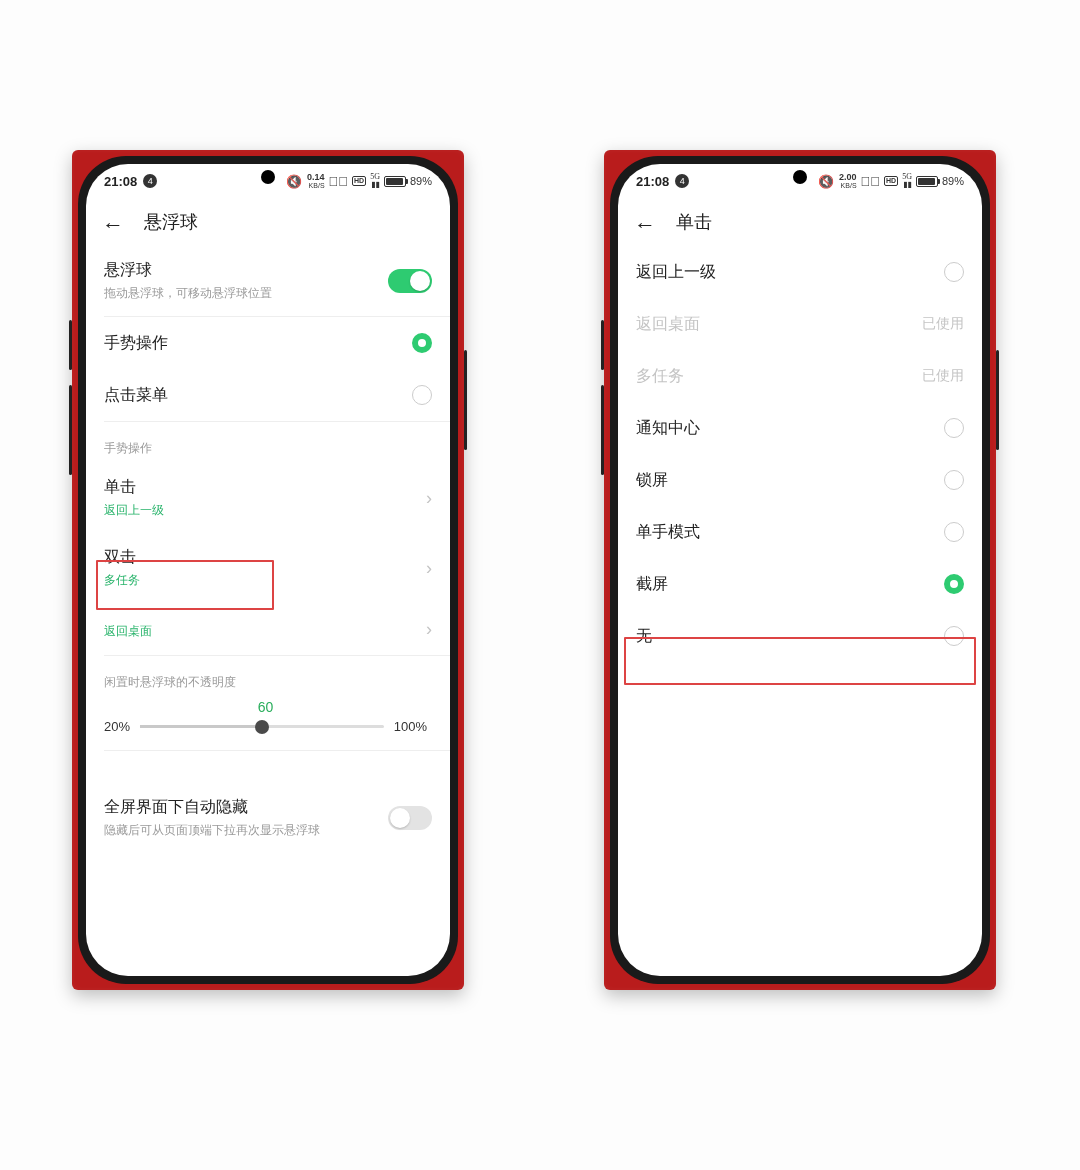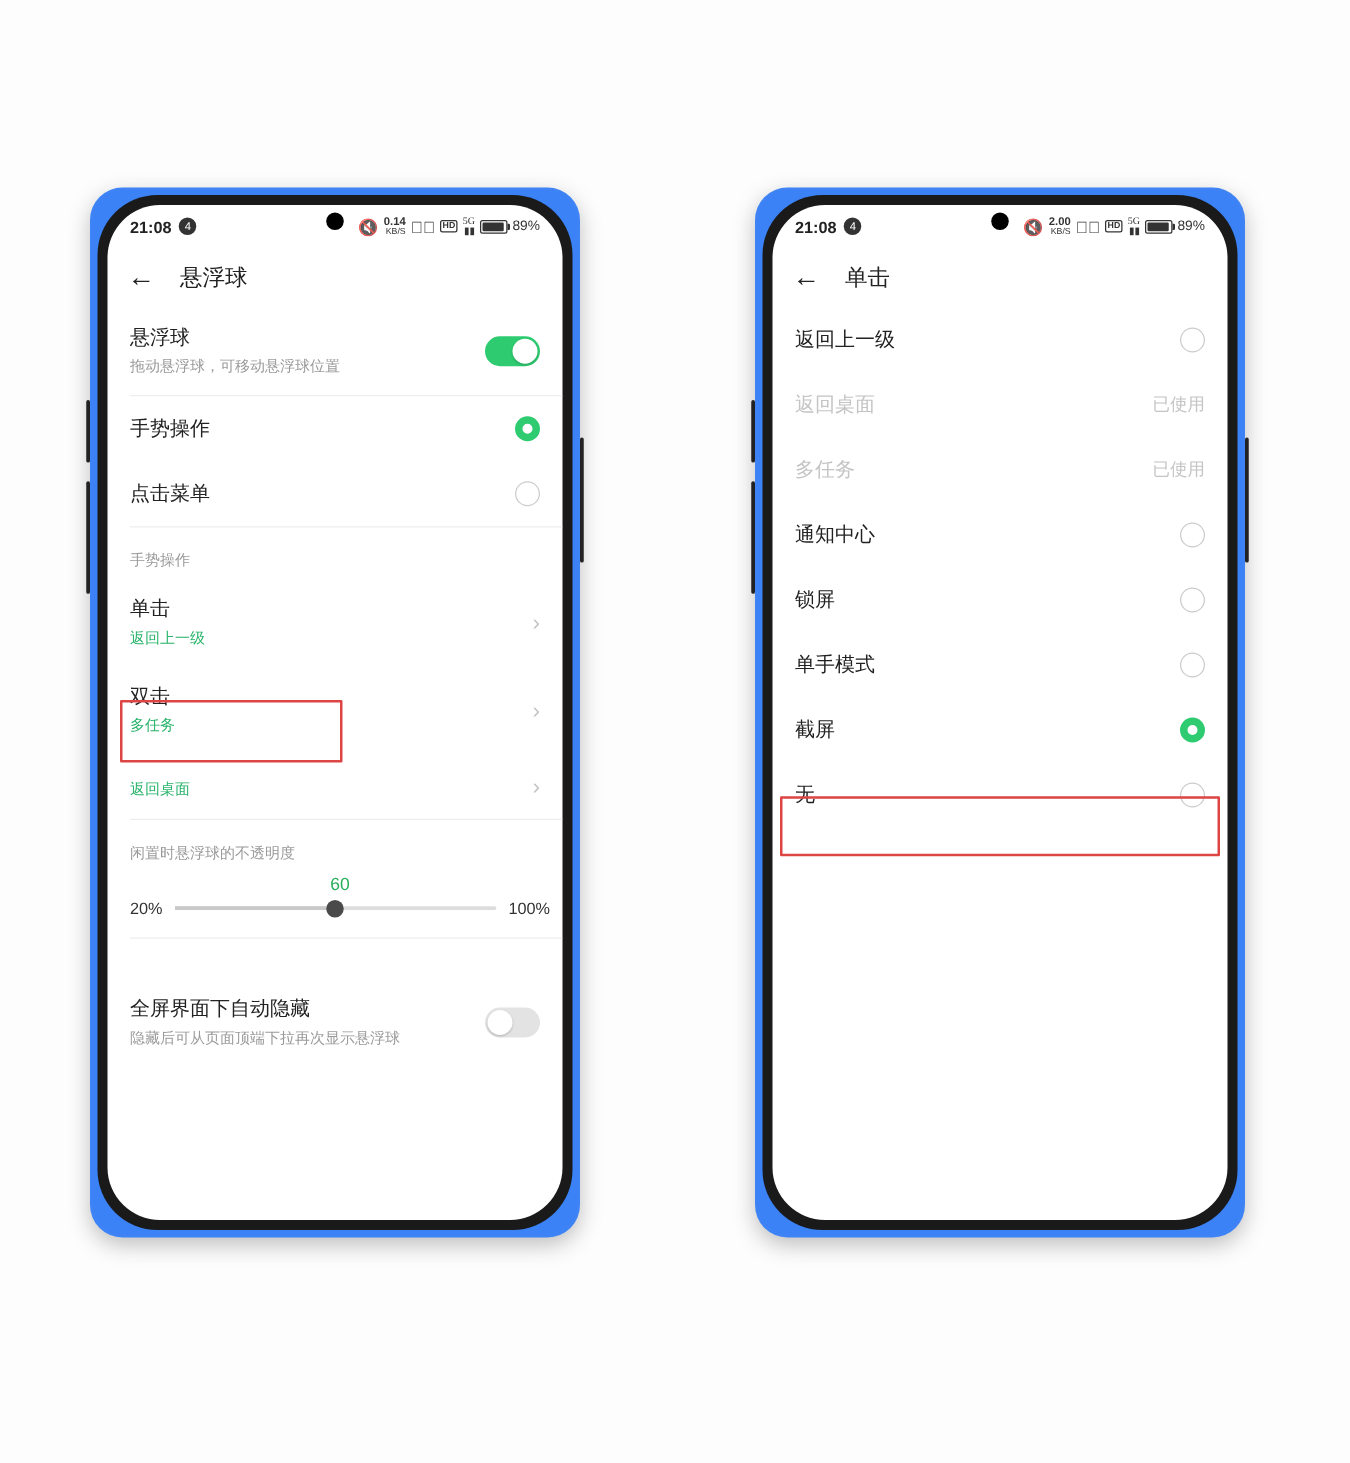--- a/index.html
+++ b/index.html
@@ -12,22 +12,22 @@
   }
   .stage {
     position: absolute;
     left: 0; top: 0;
     width: 1080px; height: 1170px;
   }
   .phone {
     position: absolute;
     width: 392px;
     height: 840px;
-    border-radius: 26px;
-    background: #3b82f6;
+    border-radius: 6px;
+    background: #b91c1c;
     box-shadow: 0 6px 18px rgba(0,0,0,0.25), inset 0 0 6px rgba(255,255,255,0.05);
   }
   .phone::before {
     content: "";
     position: absolute;
     inset: 6px;
     border-radius: 48px;
     background: #1a1a1a;
   }
   .phone .side-btn {
@@ -174,21 +174,21 @@
   }
   .radio.empty { border: 1.5px solid #ccc; }
   .radio.selected { border: 6px solid #2ecb71; background: #fff; }
 
   .chev {
     font-size: 18px; color: #c4c4c4;
     padding-left: 8px;
   }
 
   
-  .slider-row { padding: 2px 10px 16px 18px; }
+  .slider-row { padding: 2px 23px 16px 18px; }
   .slider-val {
     text-align: center; color: #2aae5c; font-size: 14px;
     margin-bottom: 4px;
   }
   .slider-track {
     display: flex; align-items: center; gap: 10px;
     font-size: 13px; color: #333;
   }
   .slider-bar {
     flex: 1; height: 3px; background: #ddd;

